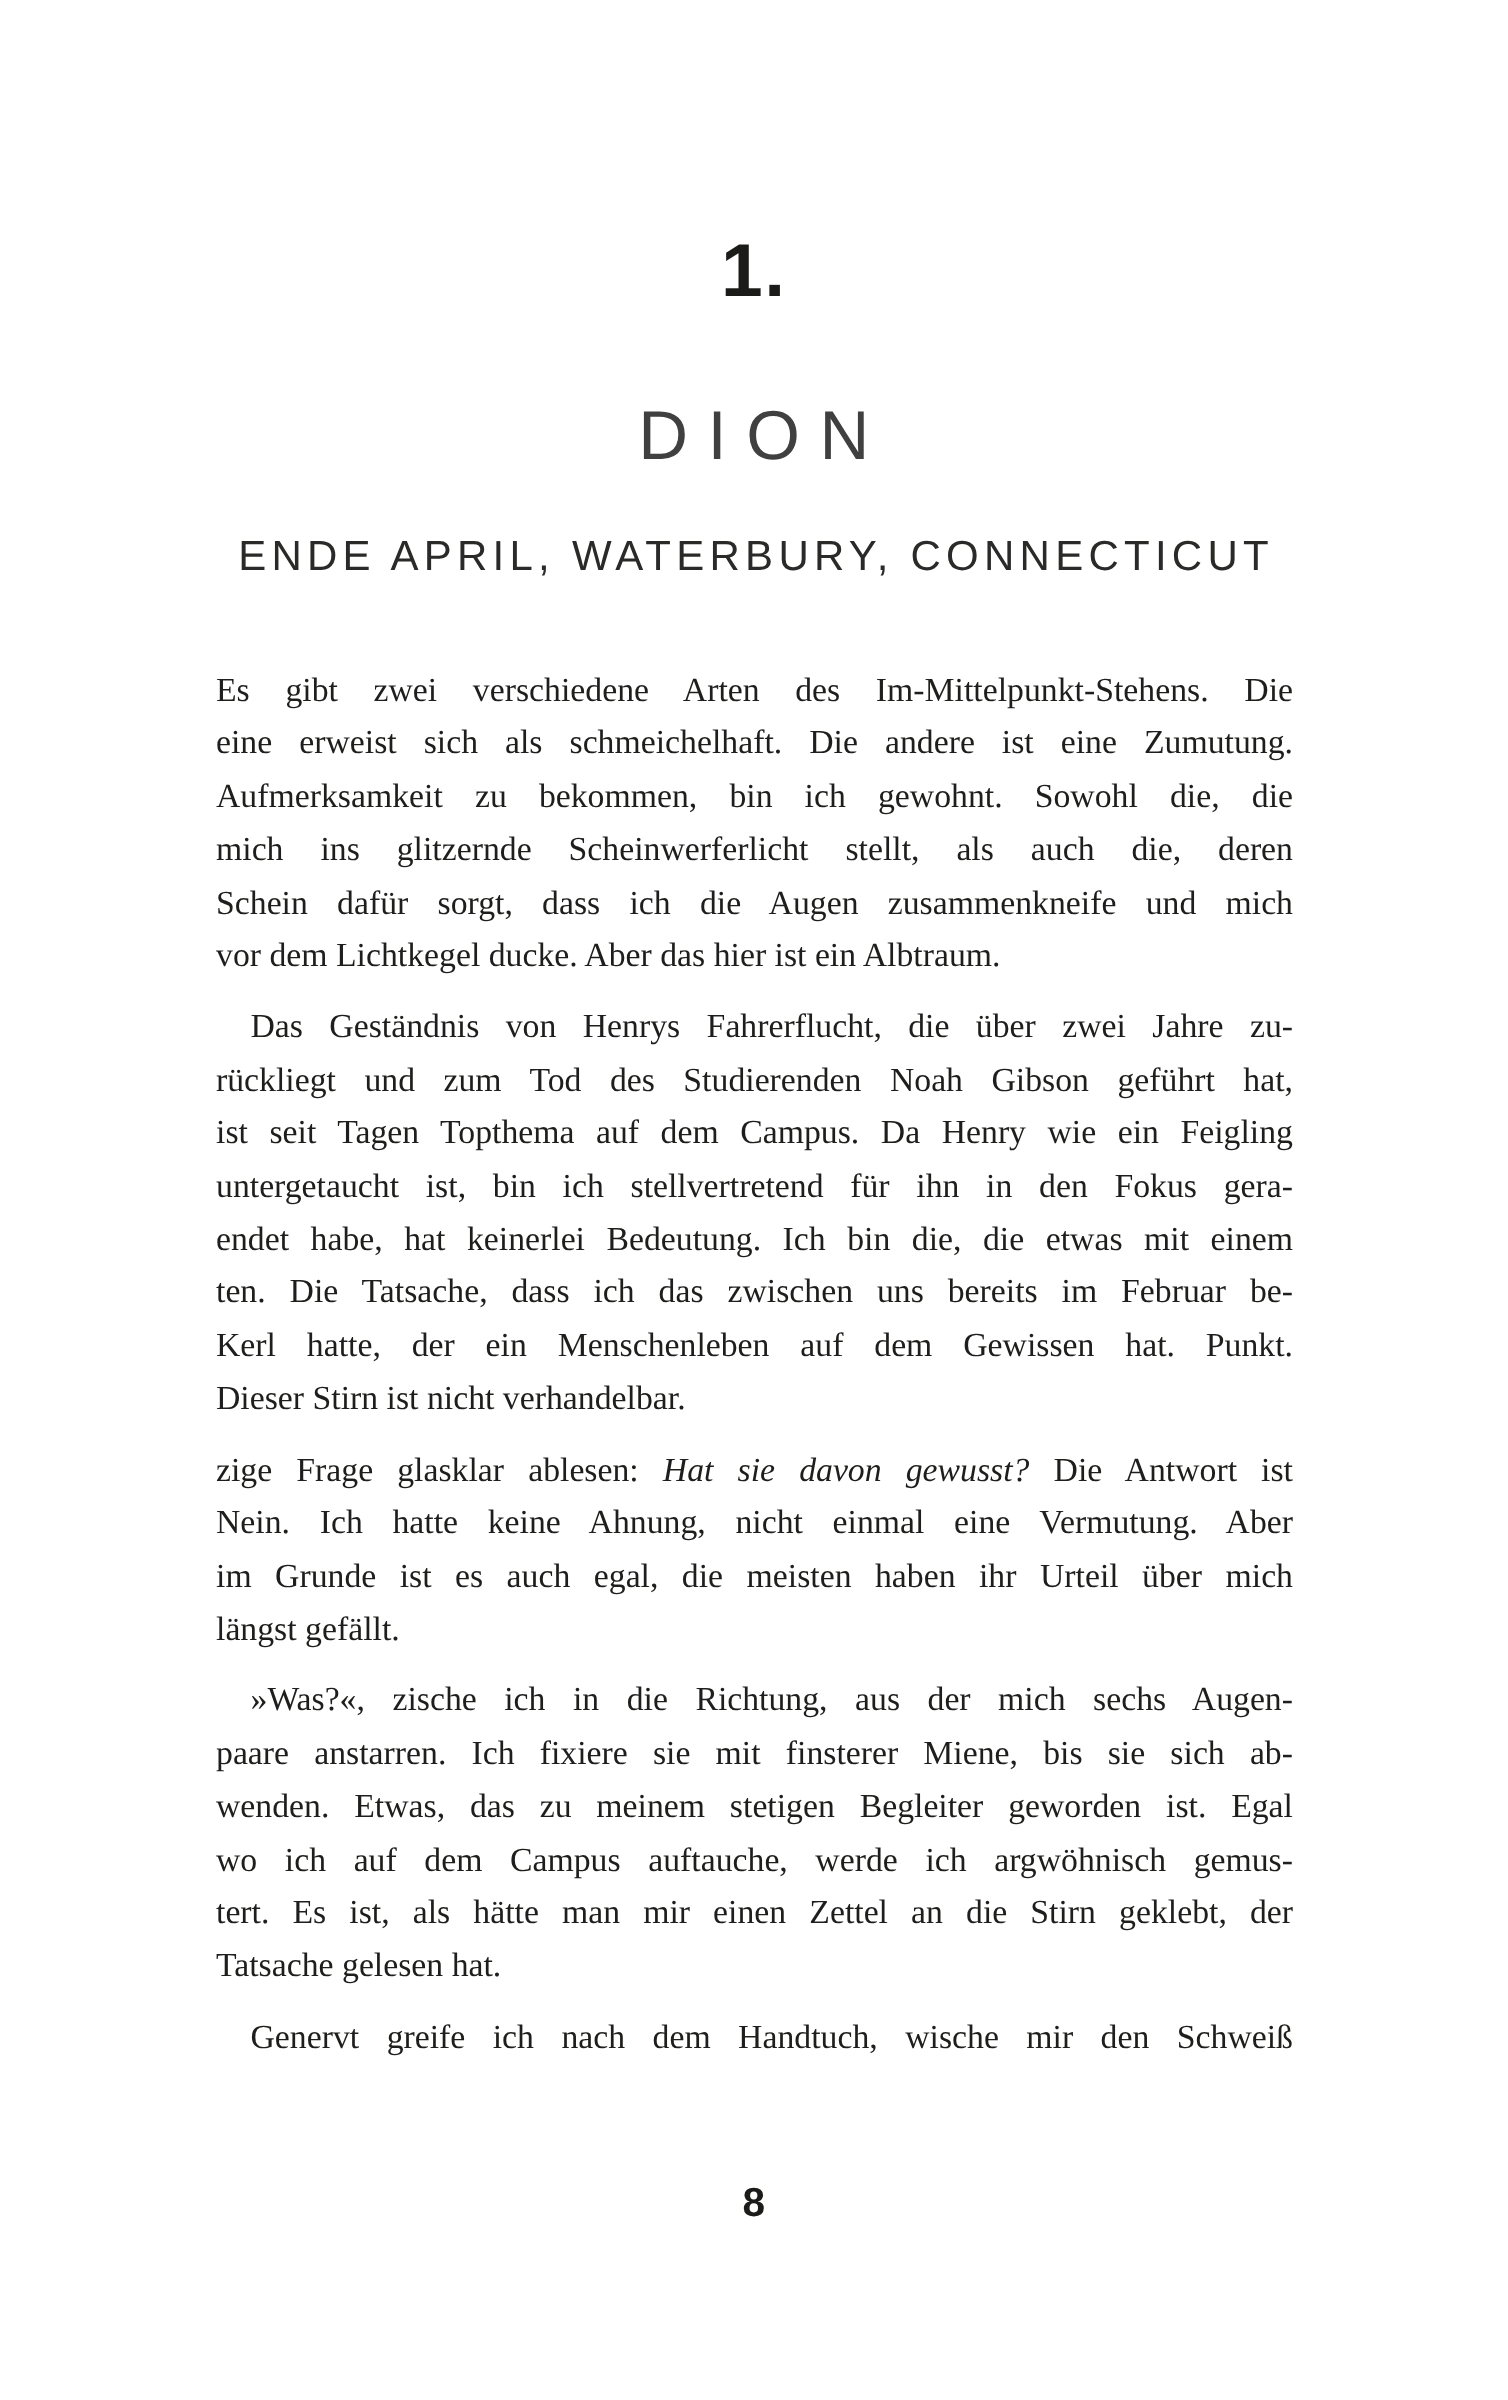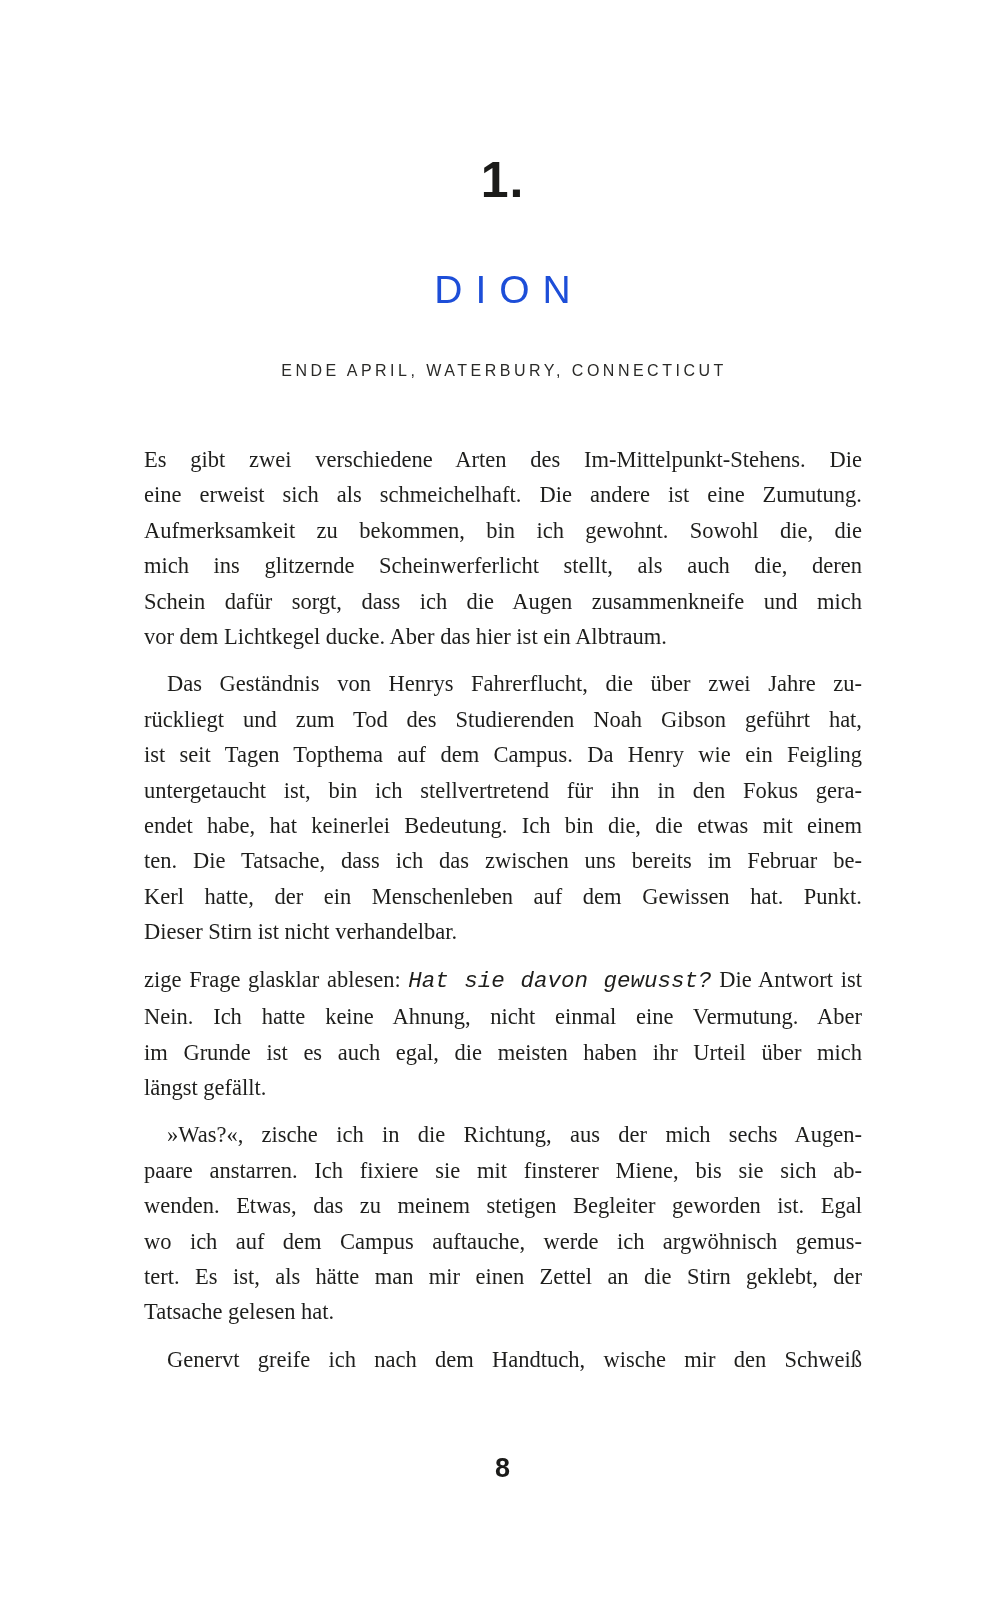--- a/index.html
+++ b/index.html
@@ -29,36 +29,36 @@
     color: #1b1b19;
   }
   .chapter-title {
     position: absolute;
     top: 270px;
     left: 0;
     width: 100%;
     text-align: center;
     font-family: "Liberation Sans", "DejaVu Sans", sans-serif;
     font-weight: 400;
-    font-size: 39px;
+    font-size: 46px;
     line-height: 40px;
     letter-spacing: 13px;
     padding-left: 13px;
     box-sizing: border-box;
-    color: #1d4ed8;
+    color: #404040;
   }
   .dateline {
     position: absolute;
     top: 357px;
     left: 0;
     width: 100%;
     text-align: center;
     font-family: "Liberation Sans", "DejaVu Sans", sans-serif;
     font-weight: 400;
-    font-size: 16px;
+    font-size: 28px;
     line-height: 28px;
     letter-spacing: 3.5px;
     padding-left: 3px;
     box-sizing: border-box;
     color: #2a2a28;
   }
   .body-text {
     position: absolute;
     top: 430px;
     left: 132px;
@@ -72,21 +72,21 @@
   .line {
     text-align: justify;
     text-align-last: justify;
   }
   .line.last {
     text-align-last: left;
   }
   .line.indent {
     text-indent: 23px;
   }
-  .italic { font-style: italic; font-family: Liberation Mono, monospace; }
+  .italic { font-style: italic; }
   .page-number {
     position: absolute;
     top: 1452px;
     left: 0;
     width: 100%;
     text-align: center;
     font-family: "Liberation Sans", "DejaVu Sans", sans-serif;
     font-weight: 700;
     font-size: 27px;
     line-height: 32px;

